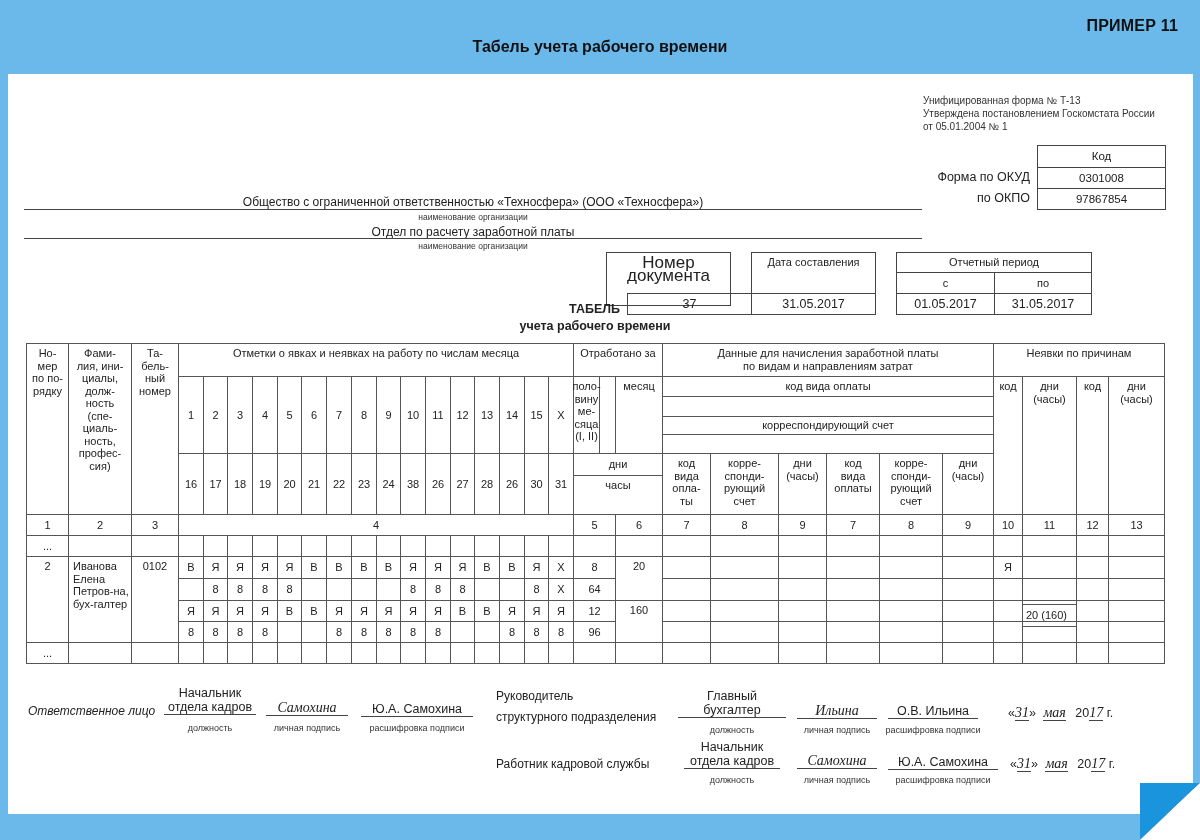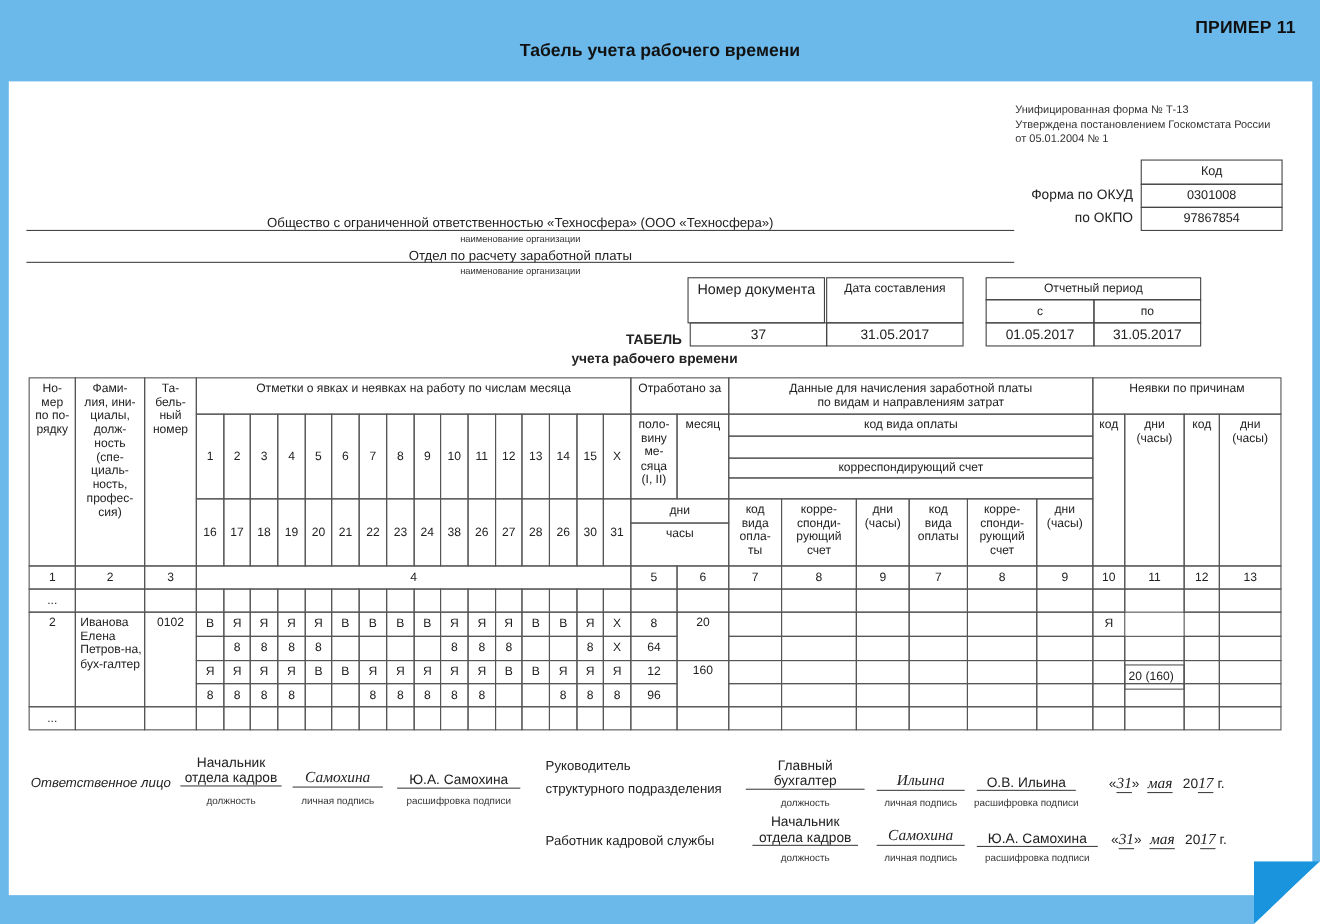--- a/index.html
+++ b/index.html
@@ -47,21 +47,21 @@
 <div class="abs" style="left:900px;top:170px;width:130px;text-align:right;font-size:12.5px;">Форма по ОКУД</div>
 <div class="abs" style="left:900px;top:191px;width:130px;text-align:right;font-size:12.5px;">по ОКПО</div>
 
 <div class="abs" style="left:24px;top:195px;width:898px;text-align:center;font-size:12px;">Общество с ограниченной ответственностью «Техносфера» (ООО «Техносфера»)</div>
 <div class="line" style="left:24px;top:209px;width:898px;"></div>
 <div class="abs tiny" style="left:24px;top:212px;width:898px;text-align:center;">наименование организации</div>
 <div class="abs" style="left:24px;top:225px;width:898px;text-align:center;font-size:12px;">Отдел по расчету заработной платы</div>
 <div class="line" style="left:24px;top:238px;width:898px;"></div>
 <div class="abs tiny" style="left:24px;top:241px;width:898px;text-align:center;">наименование организации</div>
 
-<div class="cell top" style="left:625px;top:252px;width:125px;height:42px;font-size:13px;">Номер документа</div>
+<div class="cell top" style="left:606px;top:252px;width:125px;height:54px;font-size:17px;">Номер документа</div>
 <div class="cell top" style="left:751px;top:252px;width:125px;height:42px;font-size:11px;">Дата составления</div>
 <div class="cell" style="left:627px;top:293px;width:125px;height:22px;font-size:12.5px;">37</div>
 <div class="cell" style="left:751px;top:293px;width:125px;height:22px;font-size:12.5px;">31.05.2017</div>
 
 <div class="cell" style="left:896px;top:252px;width:196px;height:21px;font-size:11px;">Отчетный период</div>
 <div class="cell" style="left:896px;top:272px;width:99px;height:22px;font-size:11px;">с</div>
 <div class="cell" style="left:994px;top:272px;width:98px;height:22px;font-size:11px;">по</div>
 <div class="cell" style="left:896px;top:293px;width:99px;height:22px;font-size:12.5px;">01.05.2017</div>
 <div class="cell" style="left:994px;top:293px;width:98px;height:22px;font-size:12.5px;">31.05.2017</div>
 
@@ -114,21 +114,21 @@
     <div class="t" style="left: 450px; top: 453px; width: 25px; height: 62px; white-space: pre-line;">27</div>
     <div class="t" style="left: 474px; top: 376px; width: 26px; height: 78px; white-space: pre-line;">13</div>
     <div class="t" style="left: 474px; top: 453px; width: 26px; height: 62px; white-space: pre-line;">28</div>
     <div class="t" style="left: 499px; top: 376px; width: 26px; height: 78px; white-space: pre-line;">14</div>
     <div class="t" style="left: 499px; top: 453px; width: 26px; height: 62px; white-space: pre-line;">26</div>
     <div class="t" style="left: 524px; top: 376px; width: 25px; height: 78px; white-space: pre-line;">15</div>
     <div class="t" style="left: 524px; top: 453px; width: 25px; height: 62px; white-space: pre-line;">30</div>
     <div class="t" style="left: 548px; top: 376px; width: 26px; height: 78px; white-space: pre-line;">Х</div>
     <div class="t" style="left: 548px; top: 453px; width: 26px; height: 62px; white-space: pre-line;">31</div>
     <div class="t top" style="left: 573px; top: 343px; width: 90px; height: 34px; white-space: pre-line;">Отработано за</div>
-    <div class="t top" style="left: 573px; top: 376px; width: 43px; height: 78px; white-space: pre-line;">поло-
+    <div class="t top" style="left: 573px; top: 376px; width: 27px; height: 78px; white-space: pre-line;">поло-
 вину
 ме-
 сяца
 (I, II)</div>
     <div class="t top" style="left: 615px; top: 376px; width: 48px; height: 78px; white-space: pre-line;">месяц</div>
     <div class="t" style="left: 573px; top: 453px; width: 90px; height: 23px; white-space: pre-line;">дни</div>
     <div class="t top" style="left: 573px; top: 475px; width: 90px; height: 40px; white-space: pre-line;">часы</div>
     <div class="t top" style="left: 662px; top: 343px; width: 332px; height: 34px; white-space: pre-line;">Данные для начисления заработной платы
 по видам и направлениям затрат</div>
     <div class="t" style="left: 662px; top: 376px; width: 332px; height: 21px; white-space: pre-line;">код вида оплаты</div>

